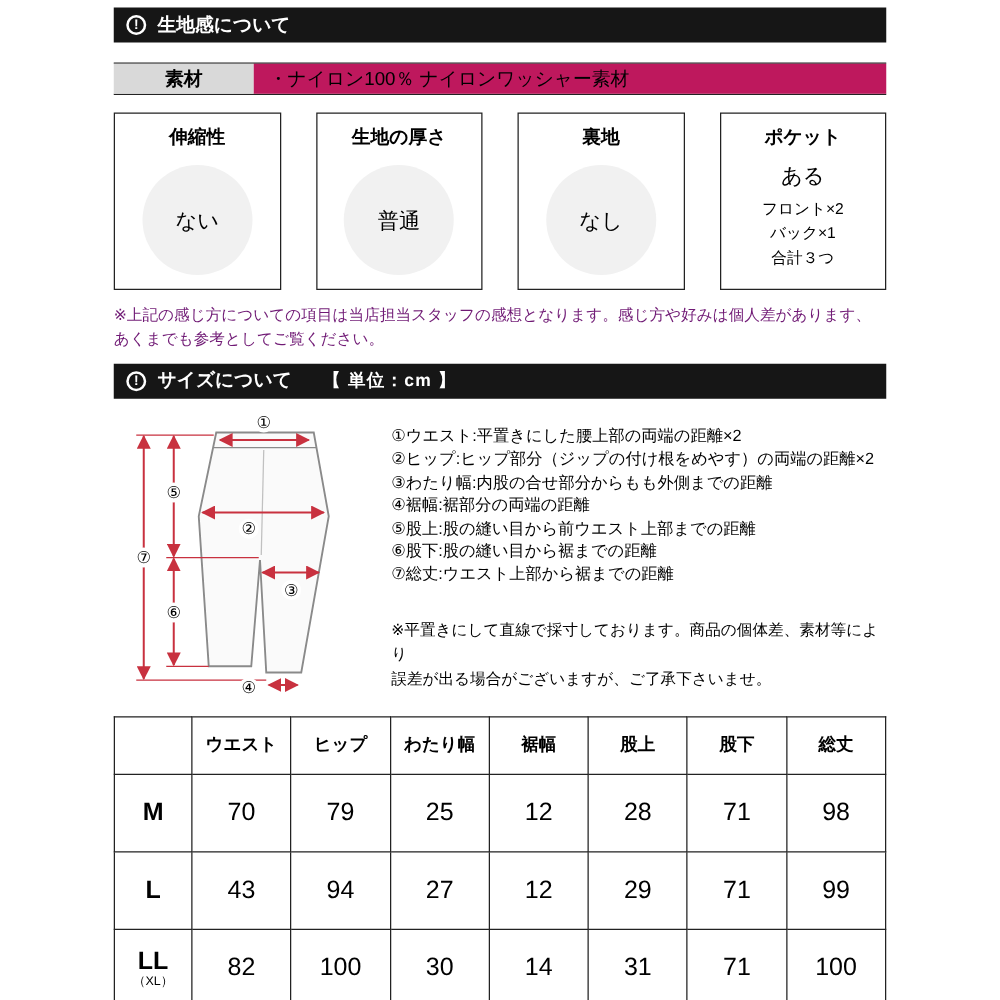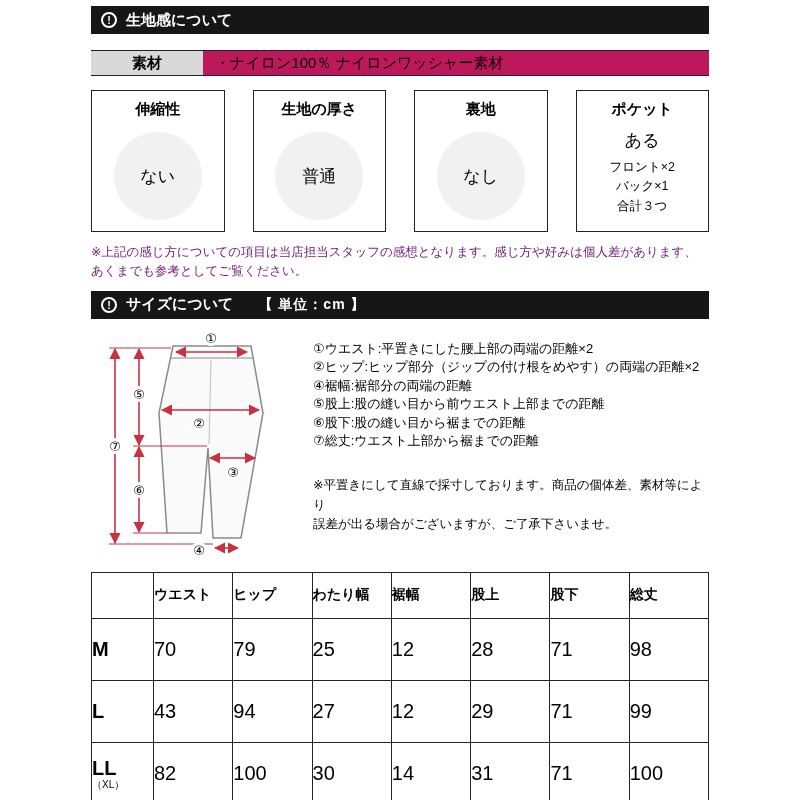--- a/index.html
+++ b/index.html
@@ -49,21 +49,21 @@
 
   .size-bar { margin-top:9px; }
 
   .size-body { display:flex; margin-top:9px; }
   .diagram-col { width:222px; flex:0 0 auto; padding-left:8px; }
   .desc-col { flex:1; padding-top:12px; }
   .measure-line { font-size:13px; line-height:1.42; }
   .size-note { font-size:12.5px; margin-top:26px; line-height:1.55; }
 
   table.size-table { border-collapse:collapse; width:100%; margin-top:8px; table-layout:fixed; }
-  .size-table th, .size-table td { border:1px solid #222; text-align:left; vertical-align:middle; padding:0; }
+  .size-table th, .size-table td { border:1px solid #222; text-align:center; vertical-align:middle; padding:0; }
   .size-table thead th { height:46px; font-size:14px; font-weight:bold; }
   .size-table td { height:62px; font-size:20px; }
   .size-table td.size-cell { font-weight:bold; }
   .size-cell .sub { font-size:10px; font-weight:normal; line-height:1; }
 
   svg text { font-family:"Liberation Sans","DejaVu Sans",sans-serif; }
 </style>
 </head>
 <body>
 
@@ -164,20 +164,21 @@
           <circle cx="40" cy="162" r="8" fill="#fff"></circle>
           <text x="40" y="162" dominant-baseline="central">⑥</text>
           <circle cx="16" cy="118" r="8" fill="#fff"></circle>
           <text x="16" y="118" dominant-baseline="central">⑦</text>
         </g>
       </svg>
     </div>
     <div class="desc-col">
       <div class="measure-line">①ウエスト:平置きにした腰上部の両端の距離×2</div>
       <div class="measure-line">②ヒップ:ヒップ部分（ジップの付け根をめやす）の両端の距離×2</div>
+      <div class="measure-line">③わたり幅:内股の合せ部分からもも外側までの距離</div>
       <div class="measure-line">④裾幅:裾部分の両端の距離</div>
       <div class="measure-line">⑤股上:股の縫い目から前ウエスト上部までの距離</div>
       <div class="measure-line">⑥股下:股の縫い目から裾までの距離</div>
       <div class="measure-line">⑦総丈:ウエスト上部から裾までの距離</div>
       <div class="size-note">
         <div>※平置きにして直線で採寸しております。商品の個体差、素材等により</div>
         <div>誤差が出る場合がございますが、ご了承下さいませ。</div>
       </div>
     </div>
   </div>

